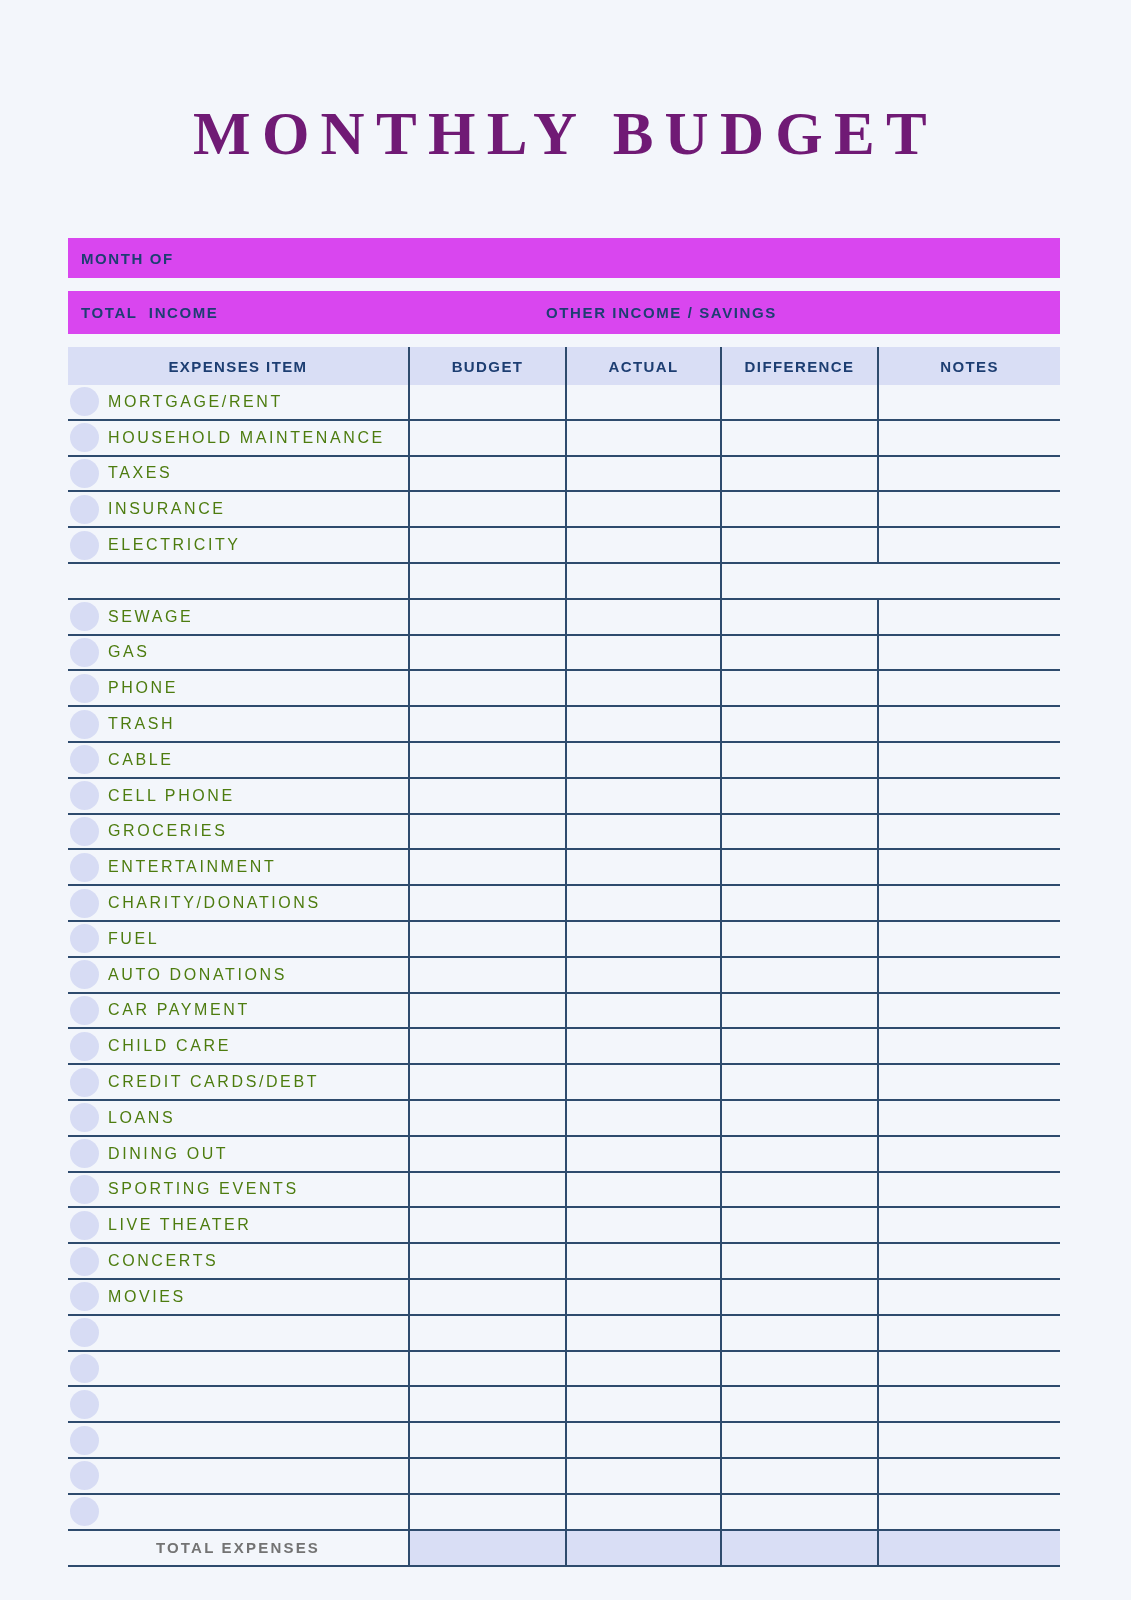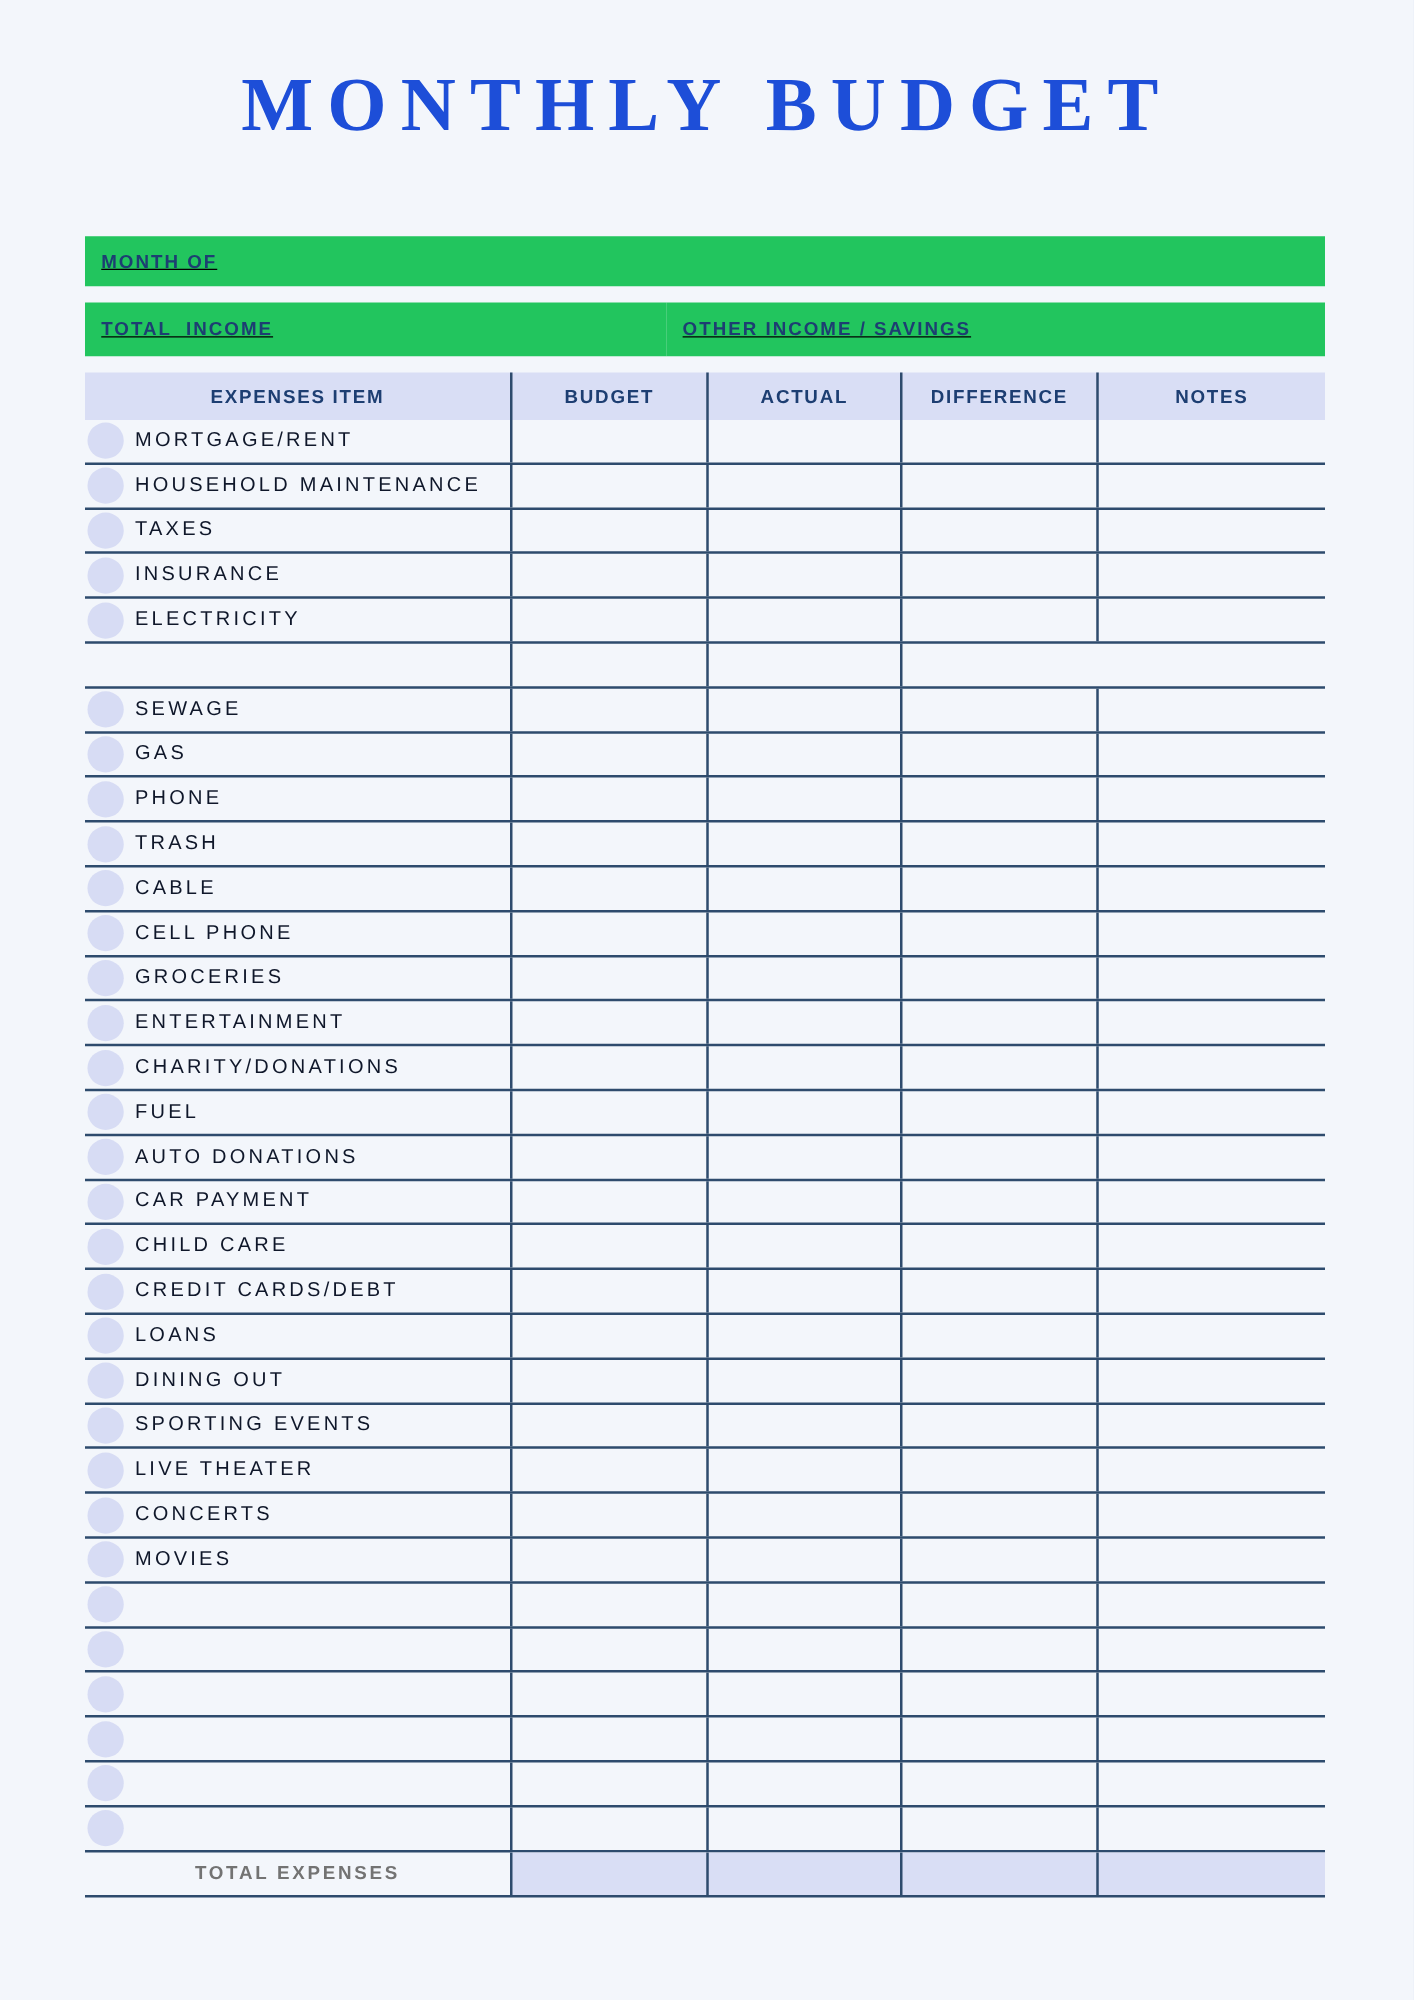--- a/index.html
+++ b/index.html
@@ -8,37 +8,36 @@
     position: relative;
     width: 1131px; height: 1600px;
     background: #f3f6fb;
     font-family: "Liberation Sans", sans-serif;
     overflow: hidden;
   }
   .content { margin-left: 68px; width: 992px; }
 
   
   .title {
-    padding-top: 54px;
+    padding-top: 103px;
     text-align: center;
     font-family: "Liberation Serif", "DejaVu Serif", serif;
     font-size: 61px;
     font-weight: 700;
     letter-spacing: 0.185em;
-    color: #1d4ed8;
+    color: #701a75;
     line-height: 1.0;
     white-space: pre;
   }
 
   
   .bar {
-    background: #22c55e;
+    background: #d946ef;
     display: flex;
     align-items: center;
-    text-decoration: underline;
   }
   .bar-label {
     font-size: 15px;
     font-weight: 700;
     letter-spacing: 1.6px;
     color: #1d3e72;
     padding-left: 13px;
     white-space: pre;
   }
   .bar-fill { flex: 1; align-self: stretch; }
@@ -72,21 +71,21 @@
     width: 29px; height: 29px;
     margin-left: 2px;
     border-radius: 50%;
     background: #d7dcf4;
     flex: 0 0 auto;
   }
   .item-label {
     margin-left: 9px;
     font-size: 16px;
     letter-spacing: 2.6px;
-    color: #0f172a;
+    color: #4d7c0f;
     white-space: nowrap;
   }
 
   .total-row { height: 36px; }
   .total-label-cell {
     display: flex; align-items: center; justify-content: center;
     font-size: 15px; font-weight: 700;
     letter-spacing: 2.2px;
     color: #737373;
   }

